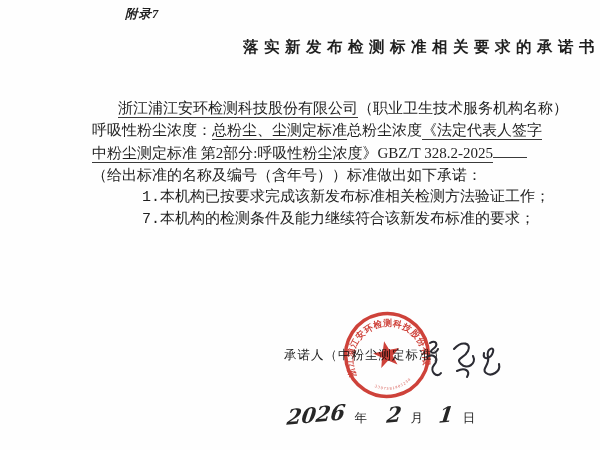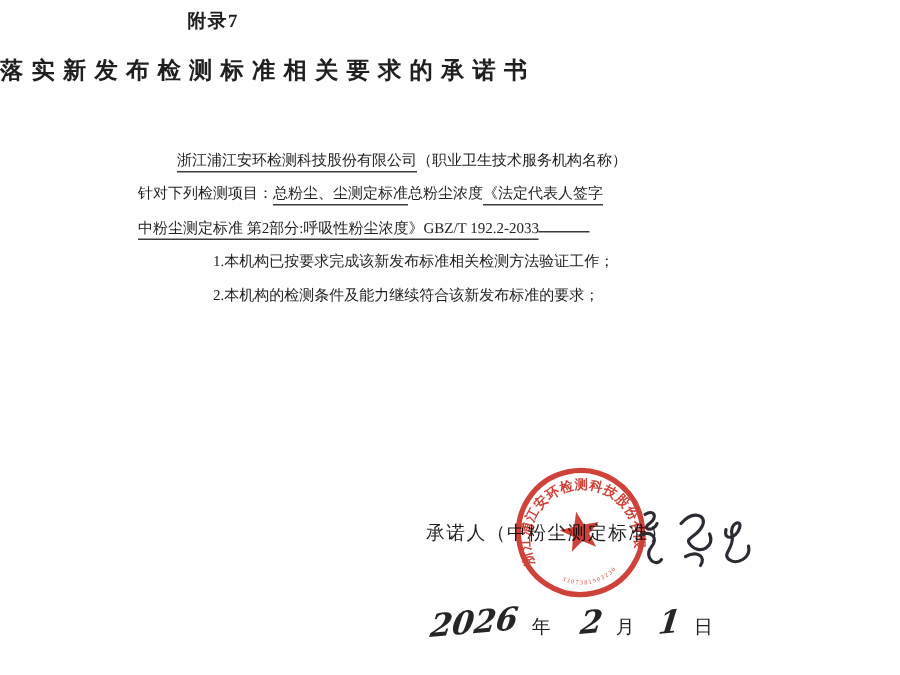--- a/index.html
+++ b/index.html
@@ -6,36 +6,36 @@
   .page{
     position:relative;
     width:600px;height:450px;
     background:#fefefe;
     overflow:hidden;
     font-family:"Liberation Serif","DejaVu Serif",serif;
     color:#1f1f1f;
   }
   .appendix{
     position:absolute;left:125px;top:6px;
-    font-size:12.5px;font-weight:bold;letter-spacing:1px;
+    font-size:12.5px;font-weight:bold;letter-spacing:1px;font-style:italic;
   }
   .doc-title{
     position:absolute;left:0;top:37px;width:600px;
-    text-align:left;
+    text-align:right;
     font-size:15.5px;font-weight:bold;letter-spacing:5.5px;
   }
   .body-text{
     position:absolute;left:92px;top:97px;width:420px;
-    font-size:10px;line-height:22.4px;
+    font-size:15px;line-height:22.4px;
   }
   .line{white-space:nowrap;}
   .ind{display:inline-block;width:26px;}
   .u{border-bottom:1px solid #3a3a3a;padding-bottom:1px;}
   .u-ext{display:inline-block;width:34px;border-bottom:1px solid #3a3a3a;height:12px;}
-  .commit{padding-left:50px;}
+  .commit{padding-left:50px;font-family:Liberation Mono, monospace;}
   .commit.more{padding-left:63px;}
   .sig-line-1{position:absolute;left:284px;top:347px;font-size:12.5px;letter-spacing:1px;}
   .sig-line-2{position:absolute;left:299px;top:370px;font-size:12.5px;letter-spacing:1px;}
   .seal{
     position:absolute;left:343px;top:311px;width:88px;height:88px;
     transform:rotate(-12deg);
     opacity:0.88;
     mix-blend-mode:multiply;
   }
   .signature-svg{position:absolute;left:420px;top:334px;}
@@ -58,24 +58,25 @@
 <body>
 
 <div class="page">
 
   <div class="appendix">附录7</div>
 
   <div class="doc-title">落实新发布检测标准相关要求的承诺书</div>
 
   <div class="body-text">
     <div class="line"><span class="ind"></span><span class="u">浙江浦江安环检测科技股份有限公司</span><span>（职业卫生技术服务机构名称）</span></div>
-    <div class="line"><span>针对下列检测项目：</span><span class="u">总粉尘、尘测定标准</span><span>总粉尘浓度</span><span class="u">《法定代表人签字</span></div>
-    <div class="line"><span class="u">中粉尘测定标准 第2部分:呼吸性粉尘浓度》GBZ/T 192.2-2033</span><span class="u-ext"></span></div>
+    <div class="line"><span>呼吸性粉尘浓度：</span><span class="u">总粉尘、尘测定标准</span><span>总粉尘浓度</span><span class="u">《法定代表人签字</span></div>
+    <div class="line"><span class="u">中粉尘测定标准 第2部分:呼吸性粉尘浓度》GBZ/T 328.2-2025</span><span class="u-ext"></span></div>
+    <div class="line"><span>（给出标准的名称及编号（含年号））标准做出如下承诺：</span></div>
     <div class="line commit">1.本机构已按要求完成该新发布标准相关检测方法验证工作；</div>
-    <div class="line commit">2.本机构的检测条件及能力继续符合该新发布标准的要求；</div>
+    <div class="line commit">7.本机构的检测条件及能力继续符合该新发布标准的要求；</div>
   </div>
 
   <div class="sig-line-1">承诺人（中粉尘测定标准）</div>
 
   <svg class="seal" viewBox="0 0 100 100" width="88" height="88">
     <defs>
       <path id="arcTop" d="M 11,66 A 40,40 0 1 1 89,66" fill="none"></path>
       <path id="arcBottom" d="M 18,70 A 36,36 0 0 0 82,70" fill="none"></path>
     </defs>
     <circle cx="50" cy="50" r="47" fill="none" stroke="#c9271e" stroke-width="4"></circle>

